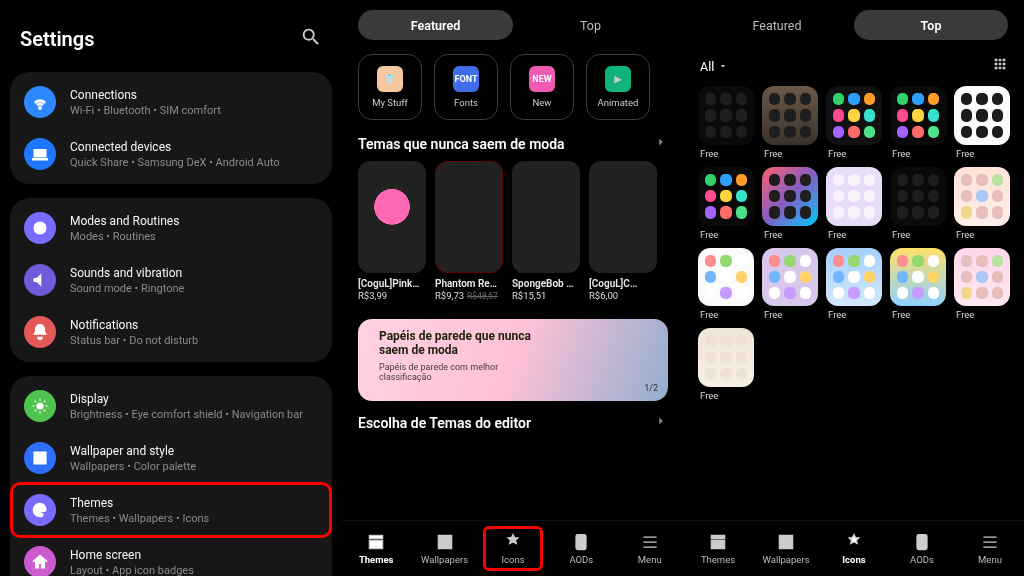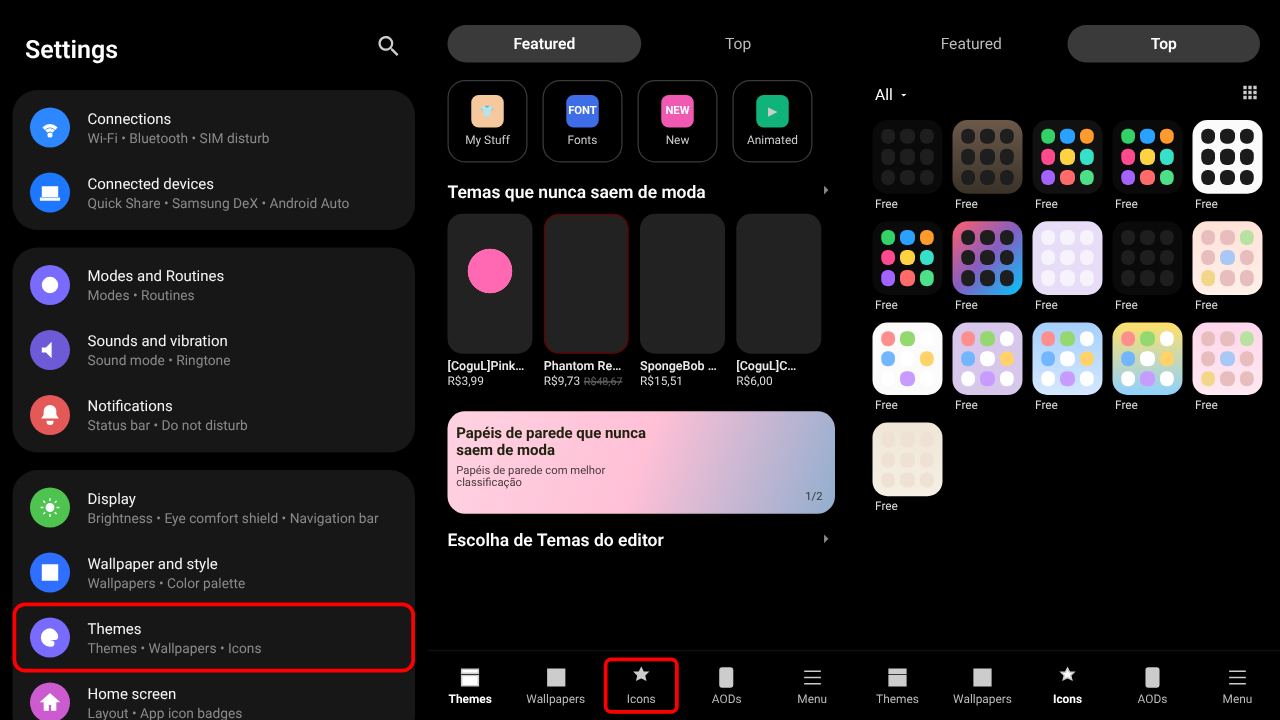--- a/index.html
+++ b/index.html
@@ -29,21 +29,21 @@
   .ic-purple { background:#7a6bff; }
   .ic-purple2{ background:#6d5ad6; }
   .ic-red    { background:#e55858; }
   .ic-green  { background:#4fc34f; }
   .ic-blue3  { background:#2f6fff; }
   .ic-pink   { background:#cd5bd0; }
   .hl { position:absolute; inset:-2px 0 -2px 0; border:3px solid #ff0000; border-radius:10px; pointer-events:none; }
 
   
   .panel-themes { width: 342px; background:#000; position:relative; }
-  .tabs-row { display:flex; padding:20px 16px 10px; }
+  .tabs-row { display:flex; padding:10px 16px 10px; }
   .tab { flex:1; height:30px; border-radius:16px; display:flex; align-items:center; justify-content:center; font-size:12.5px; color:#bbb; }
   .tab.active { background:#3a3a3a; color:#fff; font-weight:600; }
   .cat-row { display:flex; gap:12px; padding:4px 16px 14px; }
   .cat { width:64px; height:66px; border:1px solid #3a3a3a; border-radius:14px; display:flex; flex-direction:column; align-items:center; justify-content:center; font-size:9.5px; color:#ccc; gap:5px; }
   .cat .chip { width:26px; height:26px; border-radius:6px; display:flex; align-items:center; justify-content:center; font-size:9px; font-weight:700; }
   .chip-mystuff { background:#f5c99d; }
   .chip-new     { background:#f05ab3; color:#fff; }
   .chip-fonts   { background:#3f6de8; color:#fff; }
   .chip-anim    { background:#10b379; }
   .sec-head { display:flex; align-items:center; justify-content:space-between; padding:0 16px 8px;text-align:center; }
@@ -53,21 +53,21 @@
   .theme-card { width:68px; flex-shrink:0; }
   .theme-card .art { width:100%; height:112px; border-radius:12px; background:#222; }
   .theme-card .nm { font-size:10px; margin-top:5px; white-space:nowrap; overflow:hidden; text-overflow:ellipsis; color:#eaeaea; font-weight:600; }
   .theme-card .pr { font-size:9.5px; color:#ddd; margin-top:1px; }
   .theme-card .pr .old { color:#666; text-decoration:line-through; font-size:8.5px; margin-left:3px;}
   .art-owl { background:linear-gradient(#ffb5d7,#ff8fc5); position:relative; }
   .art-owl::after{content:"";position:absolute;inset:20% 15%;background:radial-gradient(circle at 50% 35%, #ff69b4 0 35%, transparent 36%);border-radius:50%;}
   .art-phantom { background:linear-gradient(#1a0000,#400000); border:1px solid #600; }
   .art-sponge { background:linear-gradient(#ffe04a,#77d2ff); }
   .art-cogul { background:linear-gradient(#b4ef7c,#ffb7d2); }
-  .banner { margin:12px 16px 12px; height:82px; border-radius:14px; background:linear-gradient(110deg,#ffd2e2,#ffc0d6 50%,#92aecf); padding:10px 7px; position:relative; color:#221; }
+  .banner { margin:12px 16px 12px; height:82px; border-radius:14px; background:linear-gradient(110deg,#ffd2e2,#ffc0d6 50%,#92aecf); padding:10px 21px; position:relative; color:#221; }
   .banner .bt { font-size:12px; font-weight:700; line-height:1.2; max-width:180px;}
   .banner .bs { font-size:9px; color:#4a3a3a; margin-top:4px; max-width:170px;}
   .banner .pager { position:absolute; right:10px; bottom:8px; font-size:9px; color:#333;}
   .bottom-nav { position:absolute; bottom:0; left:0; right:0; height:56px; background:#000; display:flex; justify-content:space-around; align-items:center; border-top:1px solid #111; }
   .bn { display:flex; flex-direction:column; align-items:center; gap:2px; font-size:9.5px; color:#bbb; width:56px; padding:4px 0; position:relative; }
   .bn svg { width:20px; height:20px; fill:#ccc; }
   .bn.active { color:#fff; font-weight:700; }
   .bn.active svg{ fill:#fff;}
   .bn .hl2 { position:absolute; inset:-2px; border:3px solid #ff0000; border-radius:6px; }
 
@@ -121,21 +121,21 @@
   <div id="settings-groups">
       <div class="group">
         <div class="item">
           <div class="item-icon ic-blue">
             <svg viewBox="0 0 24 24" fill="#fff" stroke="#fff" stroke-width="1.5">
               <path d="M12 18a2 2 0 100 4 2 2 0 000-4zm-4-3a6 6 0 018 0l-1.5 1.5a4 4 0 00-5 0zm-3-3a10 10 0 0114 0l-1.5 1.5a8 8 0 00-11 0z"></path>
             </svg>
           </div>
           <div class="item-text">
             <div class="title">Connections</div>
-            <div class="sub">Wi-Fi • Bluetooth • SIM disturb</div>
+            <div class="sub">Wi-Fi • Bluetooth • SIM comfort</div>
           </div>
         </div>
         <div class="item">
           <div class="item-icon ic-blue2">
             <svg viewBox="0 0 24 24" fill="#fff" stroke="#fff" stroke-width="1.5">
               <path d="M4 6h16v10H4z M2 18h20v2H2z"></path>
             </svg>
           </div>
           <div class="item-text">
             <div class="title">Connected devices</div>

